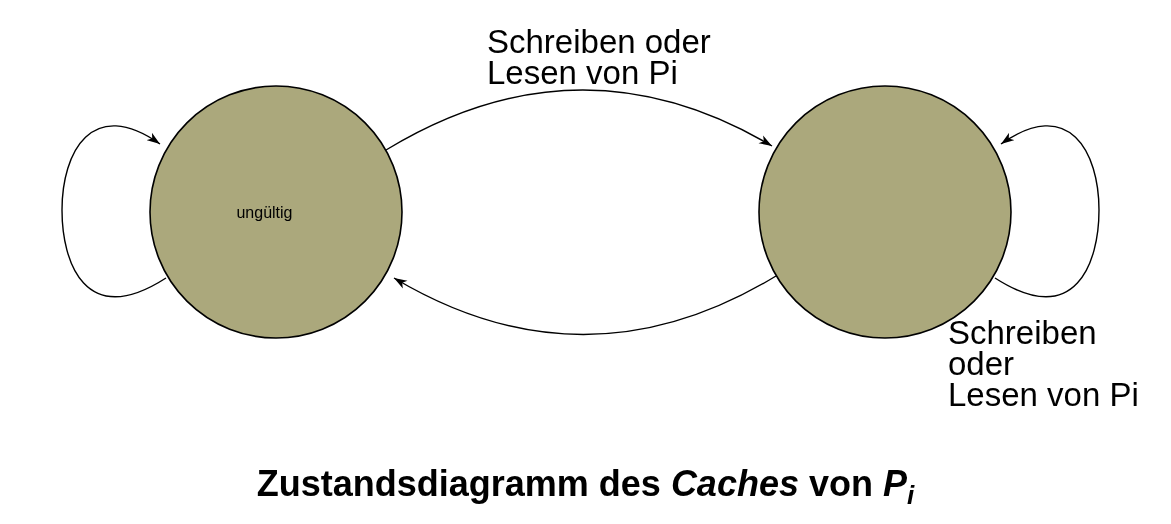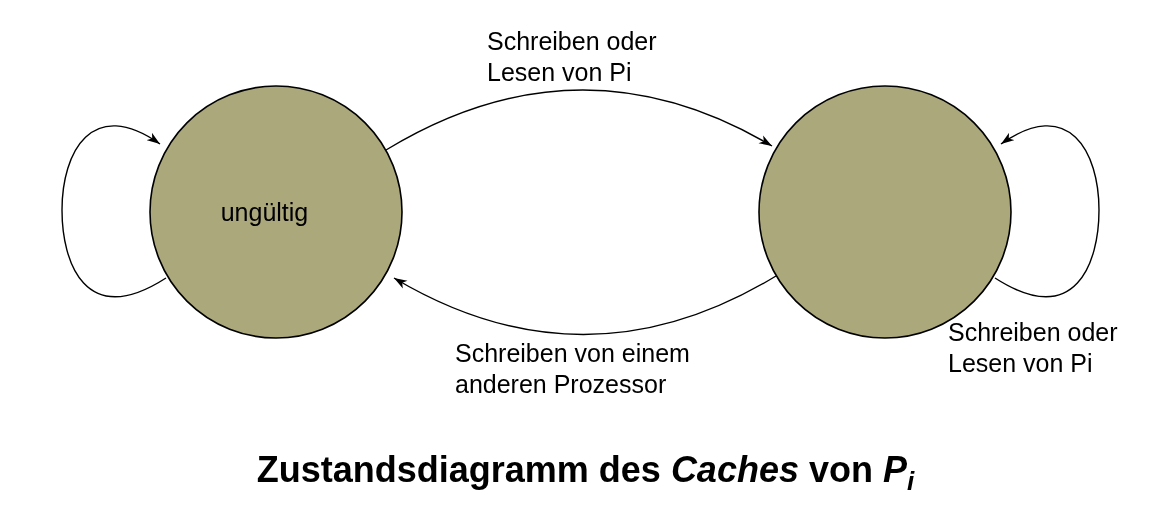--- a/index.html
+++ b/index.html
@@ -22,35 +22,35 @@
     stroke: #000000;
     stroke-width: 1.4;
   }
   .state-circle {
     stroke: #000000;
     stroke-width: 1.6;
   }
   .arrow-head { fill: #000000; }
   .edge-label {
     position: absolute;
-    font-size: 25px;
+    font-size: 33px;
     line-height: 31px;
     white-space: pre-line;
   }
   .state-label {
     position: absolute;
     width: 229px;
     text-align: center;
-    font-size: 25px;
+    font-size: 16px;
     line-height: 29px;
   }
   .caption {
     position: absolute;
     left: 0;
-    top: 452px;
+    top: 466px;
     width: 1171px;
     text-align: center;
     font-size: 36px;
     line-height: 36px;
     font-weight: bold;
   }
   .caption .em { font-style: italic; }
   .caption .sub {
     font-style: italic;
     font-size: 26px;
@@ -79,22 +79,20 @@
 
     <circle class="state-circle" cx="276" cy="212" r="126" fill="#ABA87C"></circle>
     <circle class="state-circle" cx="885" cy="212" r="126" fill="#ABA87C"></circle>
   </svg>
 
   <div class="state-label" style="left:150px; top:198px;">ungültig</div>
 
   <div class="edge-label" style="left:487px; top:26px;">Schreiben oder
 Lesen von Pi</div>
 
-  <div class="edge-label" style="left:455px; top:338px;">Schreiben von einem
-anderen Prozessor</div>
 
 
   <div class="edge-label" style="left:948px; top:317px;">Schreiben oder
 Lesen von Pi</div>
 
   <div class="caption"><span>Zustandsdiagramm des </span><span class="em">Caches</span><span> von </span><span class="em">P</span><span class="sub">i</span></div>
 
 </div>
 
 </body></html>

